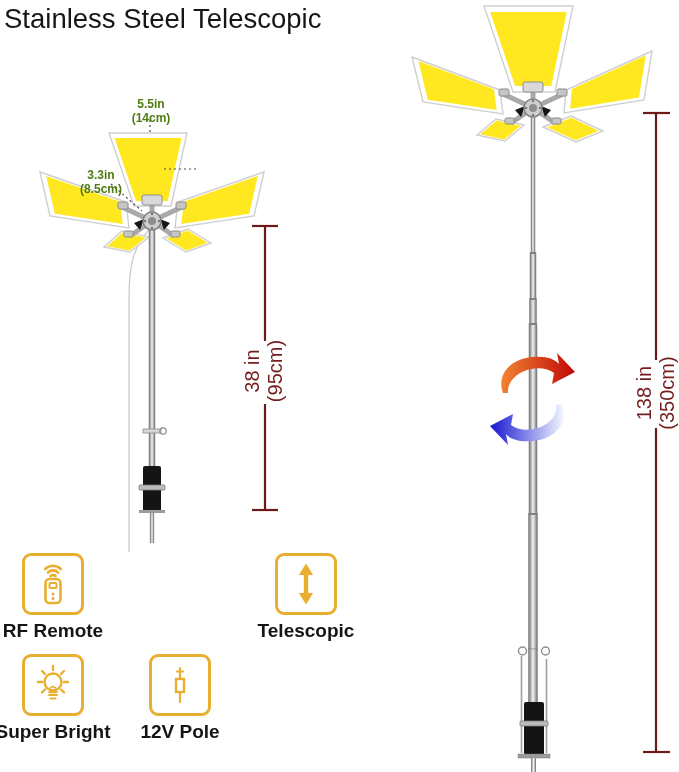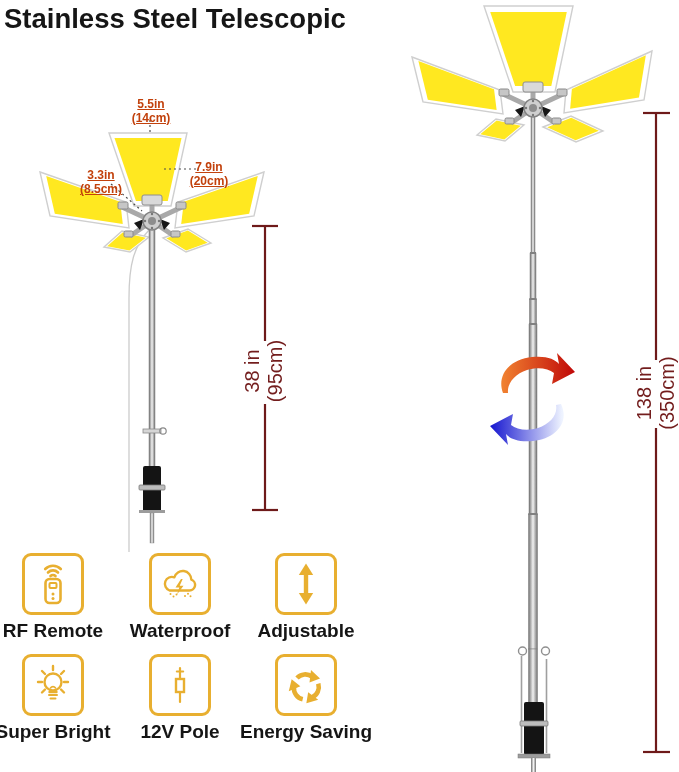--- a/index.html
+++ b/index.html
@@ -1,22 +1,22 @@
 <!DOCTYPE html>
 <html><head>
 <meta charset="utf-8">
 <style>
   html,body{margin:0;padding:0;background:#fff;}
   #canvas{position:relative;width:679px;height:772px;background:#fff;overflow:hidden;
           font-family:"Liberation Sans",sans-serif;}
   .abs{position:absolute;}
   #scene{position:absolute;left:0;top:0;}
-  .title{left:4px;top:0;width:430px;font-size:27.5px;line-height:37px;font-weight:700;
+  .title{left:4px;top:0;width:430px;font-size:27.5px;line-height:37px;font-weight:400;
          color:#161616;letter-spacing:0px;}
-  .m-label{font-weight:700;font-size:12px;line-height:14px;color:#c2410c;text-align:center;text-decoration:underline;}
+  .m-label{font-weight:700;font-size:12px;line-height:14px;color:#4d7c0f;text-align:center;}
   .m-label span{display:block;}
   .rot-label{font-size:20px;line-height:23px;color:#731d1d;text-align:center;white-space:nowrap;}
   .rot-label span{display:block;}
   .rot{transform:rotate(-90deg);}
   .note{font-size:18px;line-height:21px;color:#6f3c3c;text-align:right;white-space:pre-wrap;}
   .feature{width:150px;text-align:center;}
   .icon-box{width:62px;height:62px;border:3px solid #e8af30;border-radius:9px;background:#fff;
             margin:0 auto;display:flex;align-items:center;justify-content:center;box-sizing:border-box;}
   .feat-label{margin-top:5px;font-size:19px;font-weight:700;color:#151515;}
   .panel-in{transform-box:fill-box;transform-origin:center;transform:scale(0.86);}
@@ -171,24 +171,20 @@
   </div>
 
   <div class="abs m-label" style="left:112px;top:97px;width:78px;">
     <span>5.5in</span>
     <span>(14cm)</span>
   </div>
   <div class="abs m-label" style="left:62px;top:168px;width:78px;">
     <span>3.3in</span>
     <span>(8.5cm)</span>
   </div>
-  <div class="abs m-label" style="left:170px;top:160px;width:78px;">
-    <span>7.9in</span>
-    <span>(20cm)</span>
-  </div>
 
   <div class="abs rot-label rot" style="left:227px;top:348px;width:74px;height:46px;">
     <span>38 in</span>
     <span>(95cm)</span>
   </div>
   <div class="abs rot-label rot" style="left:612px;top:370px;width:88px;height:46px;">
     <span>138 in</span>
     <span>(350cm)</span>
   </div>
 
@@ -203,47 +199,30 @@
           <rect x="16.5" y="19" width="15" height="24" rx="4"></rect>
           <rect x="20.5" y="23" width="7" height="5" rx="1" stroke-width="2"></rect>
         </g>
         <circle cx="24" cy="34" r="1.5" fill="#e8af30"></circle>
         <circle cx="24" cy="38.4" r="1.5" fill="#e8af30"></circle>
       </svg>
     </div>
     <div class="feat-label">RF Remote</div>
   </div>
 
-  <div class="abs feature" style="left:105px;top:553px;">
-    <div class="icon-box">
-      <svg width="48" height="48" viewBox="0 0 48 48">
-        <path d="M13.5 30.5 h20 a5.6 5.6 0 0 0 1.8 -10.9 a8.6 8.6 0 0 0 -16.9 -2.3 A6 6 0 0 0 13.5 30.5 Z" fill="none" stroke="#e8af30" stroke-width="2.4" stroke-linejoin="round"></path>
-        <path d="M25 19 l-5.5 8.5 h3.8 l-2.3 7 l6.5 -8.8 h-3.8 l3 -6.7 z" fill="#e8af30"></path>
-        <g fill="#e8af30">
-          <circle cx="14.5" cy="34" r="1"></circle>
-            <circle cx="17.5" cy="36.5" r="1"></circle>
-            <circle cx="20.5" cy="34.5" r="1"></circle>
-          <circle cx="29" cy="36" r="1"></circle>
-            <circle cx="32" cy="33.8" r="1"></circle>
-            <circle cx="34.5" cy="36.3" r="1"></circle>
-        </g>
-      </svg>
-    </div>
-    <div class="feat-label">Waterproof</div>
-  </div>
 
   <div class="abs feature" style="left:231px;top:553px;">
     <div class="icon-box">
       <svg width="48" height="48" viewBox="0 0 48 48">
         <rect x="21.8" y="13" width="4.4" height="22" fill="#e8af30"></rect>
         <polygon points="24,3.5 16.8,15 31.2,15" fill="#e8af30"></polygon>
         <polygon points="24,44.5 16.8,33 31.2,33" fill="#e8af30"></polygon>
       </svg>
     </div>
-    <div class="feat-label">Adjustable</div>
+    <div class="feat-label">Telescopic</div>
   </div>
 
   <div class="abs feature" style="left:-22px;top:654px;">
     <div class="icon-box">
       <svg width="48" height="48" viewBox="0 0 48 48">
         <g fill="none" stroke="#e8af30" stroke-width="2.4" stroke-linecap="round">
           <circle cx="24" cy="21" r="8.5"></circle>
           <path d="M21.5 27 a3 3 0 0 1 5 0" stroke-width="1.6"></path>
           <path d="M20.5 31 h7"></path>
             <path d="M20 34 h8" stroke-width="2"></path>
@@ -267,35 +246,14 @@
         <g fill="none" stroke="#e8af30" stroke-linecap="round">
           <line x1="24" y1="7" x2="24" y2="41" stroke-width="2.2"></line>
           <line x1="20.8" y1="10.5" x2="27.2" y2="10.5" stroke-width="2"></line>
           <rect x="20" y="18" width="8" height="13" stroke-width="2.4" fill="#fff"></rect>
         </g>
       </svg>
     </div>
     <div class="feat-label">12V Pole</div>
   </div>
 
-  <div class="abs feature" style="left:231px;top:654px;">
-    <div class="icon-box">
-      <svg width="48" height="48" viewBox="0 0 48 48">
-        <g>
-          <g>
-            <path d="M15 17 A 11.5 11.5 0 0 1 30 15.5" fill="none" stroke="#e8af30" stroke-width="4.6"></path>
-            <polygon points="29,9 38,17.5 27.5,21.5" fill="#e8af30"></polygon>
-          </g>
-          <g transform="rotate(120 24 26)">
-            <path d="M15 17 A 11.5 11.5 0 0 1 30 15.5" fill="none" stroke="#e8af30" stroke-width="4.6"></path>
-            <polygon points="29,9 38,17.5 27.5,21.5" fill="#e8af30"></polygon>
-          </g>
-          <g transform="rotate(240 24 26)">
-            <path d="M15 17 A 11.5 11.5 0 0 1 30 15.5" fill="none" stroke="#e8af30" stroke-width="4.6"></path>
-            <polygon points="29,9 38,17.5 27.5,21.5" fill="#e8af30"></polygon>
-          </g>
-        </g>
-      </svg>
-    </div>
-    <div class="feat-label">Energy Saving</div>
-  </div>
 
 </div>
 
 </body></html>

